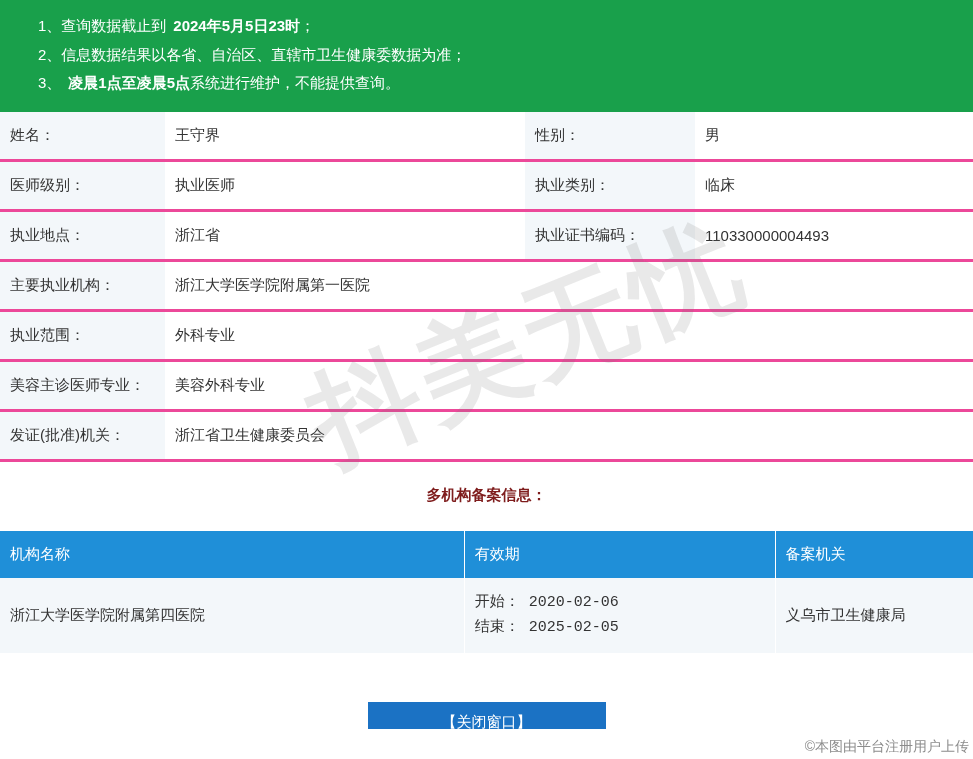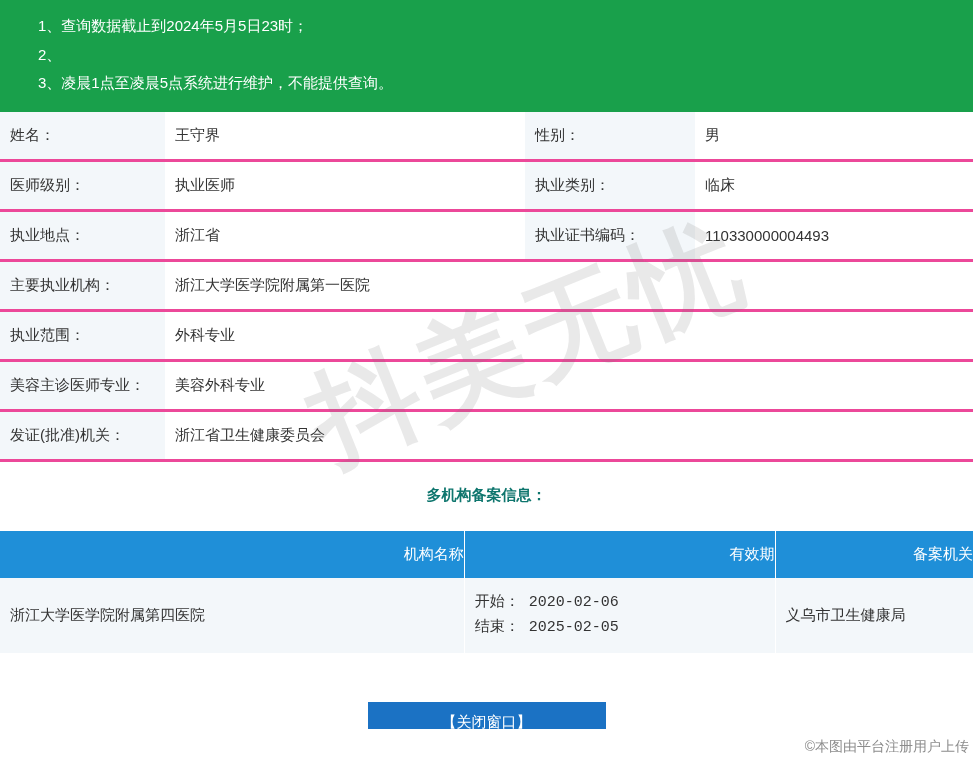--- a/index.html
+++ b/index.html
@@ -30,21 +30,21 @@
     padding: 3px 0 3px 38px;
     font-size: 15px;
     line-height: 1.5;
   }
   .notice-num {
     white-space: nowrap;
   }
   .notice-text {
     white-space: nowrap;
   }
-  .notice b { font-weight: normal; }
+  .notice b { font-weight: bold; padding-left: 7px; }
 
   
   .info-table {
     width: 973px;
     border-collapse: collapse;
     table-layout: fixed;
   }
   .info-table td {
     border-bottom: 3px solid #ec4899;
     padding: 14px 0 14px 10px;
@@ -63,36 +63,36 @@
   .col-lbl1 { width: 165px; }
   .col-val1 { width: 360px; }
   .col-lbl2 { width: 170px; }
   .col-val2 { width: 278px; }
 
   
   .section-title {
     text-align: center;
     font-weight: bold;
     font-size: 15px;
-    color: #0f766e;
+    color: #7f1d1d;
     padding: 24px 0 26px 0;
     background: #ffffff;
   }
 
   
   .rec-table {
     width: 973px;
     border-collapse: collapse;
     table-layout: fixed;
   }
   .rec-table th {
     background: #1f8fd8;
     color: #ffffff;
     font-weight: normal;
-    text-align: right;
+    text-align: left;
     font-size: 15px;
     padding: 14px 0 14px 10px;
     border-right: 1px solid #ffffff;
     box-sizing: border-box;
   }
   .rec-table th:last-child { border-right: none; }
   .rec-table td {
     background: #f3f7fa;
     font-size: 15px;
     color: #333;
@@ -153,20 +153,21 @@
 </head>
 <body>
 
 <div class="notice">
   <div class="notice-line">
     <span class="notice-num">1、</span>
     <span class="notice-text"><span>查询数据截止到</span><b>2024年5月5日23时</b><span>；</span></span>
   </div>
   <div class="notice-line">
     <span class="notice-num">2、</span>
+    <span class="notice-text"><span>信息数据结果以各省、自治区、直辖市卫生健康委数据为准；</span><b></b><span></span></span>
   </div>
   <div class="notice-line">
     <span class="notice-num">3、</span>
     <span class="notice-text"><span></span><b>凌晨1点至凌晨5点</b><span>系统进行维护，不能提供查询。</span></span>
   </div>
 </div>
 
 <table class="info-table">
   <tbody>
       <tr>

